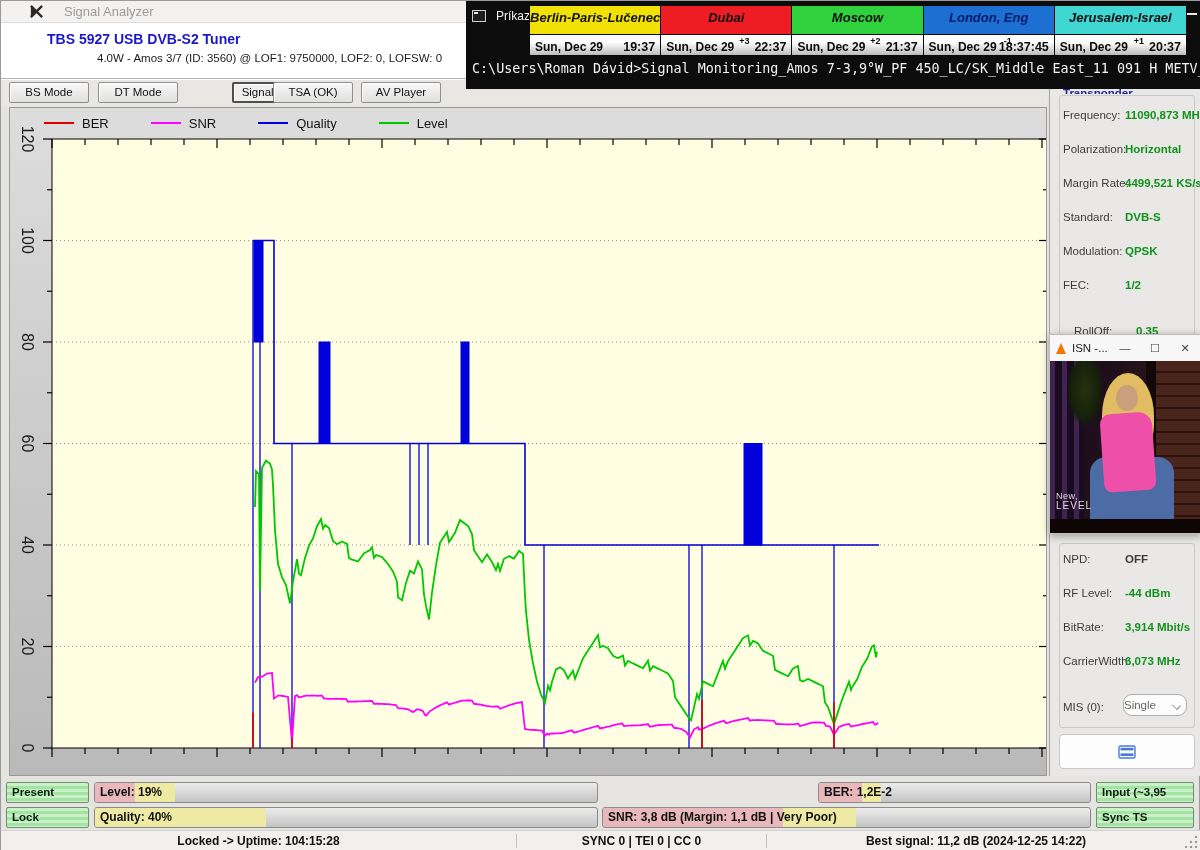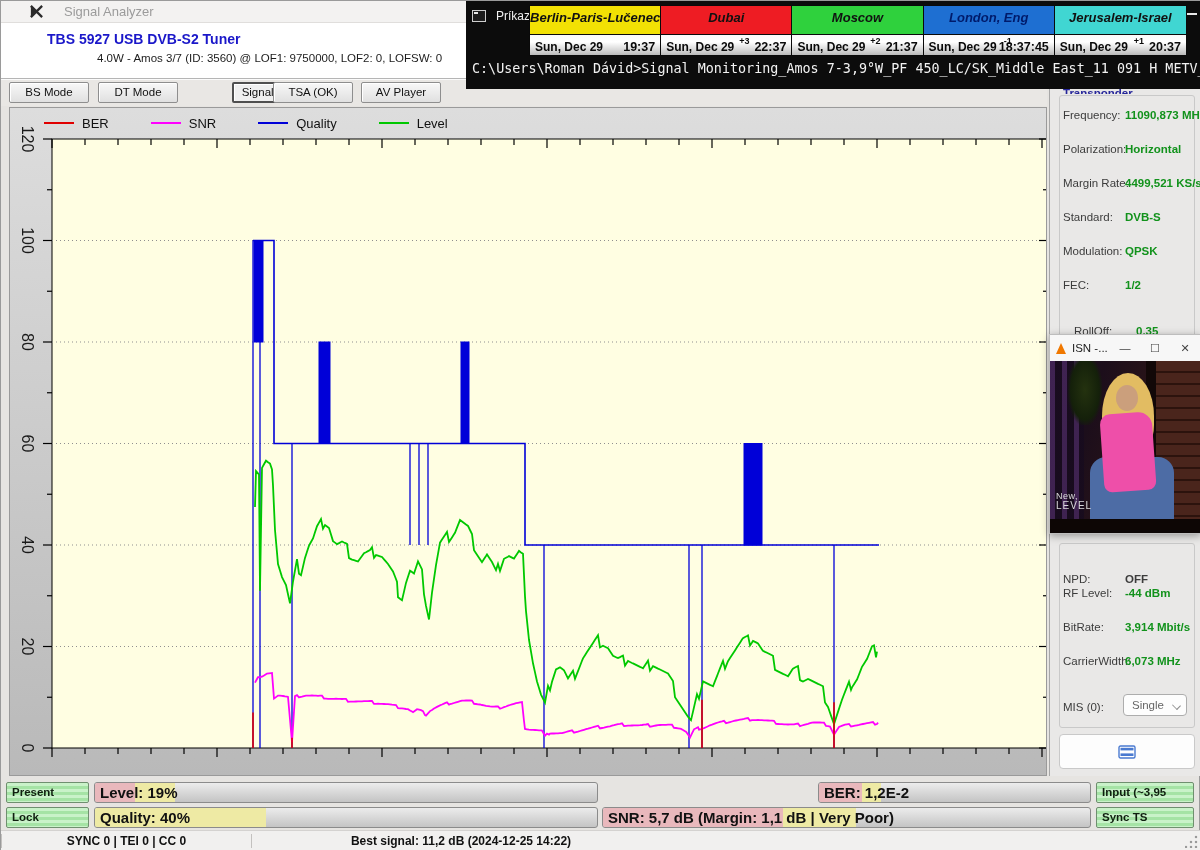--- a/index.html
+++ b/index.html
@@ -31,21 +31,21 @@
   .legline { width:30px; height:2px; margin-right:8px; }
   .leglabel { font-size:13px; color:#111; }
 
   
   .badge { position:absolute; height:21px; border:1px solid #6f8f6f; border-radius:2px;
            background:repeating-linear-gradient(#c9f2c9 0 3px,#a5e3a5 3px 6px);
            font-size:11.5px; font-weight:bold; color:#0f1f0f; line-height:19px; padding-left:5px; }
   .bar { position:absolute; height:21px; border:1px solid #8b8b8b; border-radius:3px;
          background:linear-gradient(#ececec,#c4c4c4); overflow:hidden; }
   .barseg { position:absolute; top:0; height:100%; }
-  .barlabel { position:absolute; left:5px; top:0; font-size:15px; font-weight:bold; color:#111;
+  .barlabel { position:absolute; left:5px; top:0; font-size:12px; font-weight:bold; color:#111;
               line-height:19px; white-space:nowrap; }
 
   
   .statusbar { position:absolute; left:0; top:829px; width:1200px; height:21px; background:#f1f0ef;
                border-top:1px solid #d4d2d0; display:flex; align-items:center; }
   .statussec { font-size:12px; font-weight:bold; color:#111; text-align:center; }
   .statusdiv { width:1px; height:14px; background:#c3c1bf; }
   .grip { position:absolute; right:3px; bottom:3px; width:13px; height:13px;
           background:
             radial-gradient(circle at 11px 2px,#9a9a9a 1.4px,transparent 1.6px),
@@ -59,22 +59,22 @@
   .rpanel { position:absolute; left:1048px; top:88px; width:152px; height:687px; background:#e9e8e7;
             border-left:1px solid #a7a7a7; }
   .pcard { position:absolute; border:1px solid #c9c9c9; border-radius:3px; background:#e9e8e7; }
   .prow { position:absolute; left:14px; width:130px; height:16px; }
   .plabel { position:absolute; left:0; font-size:11.5px; color:#3c3c3c; }
   .pvalue { position:absolute; left:62px; font-size:11.5px; font-weight:bold; color:#12921c; white-space:nowrap; }
   .pvalue.dim { color:#3c3c3c; }
   .clipped-label { position:absolute; left:1062px; top:86px; width:130px; height:7px; overflow:hidden;
                    font-size:11.5px; font-weight:bold; color:#26269a; }
   .mis-select { position:absolute; left:1122px; top:693px; width:64px; height:22px; background:#fdfdfd;
-                border:1px solid #adadad; border-radius:4px; font-size:11.5px; color:#666;
-                line-height:20px; padding-left:8px; }
+                border:1px solid #adadad; border-radius:9px; font-size:11.5px; color:#666;
+                line-height:20px; }
   .mis-chevron { position:absolute; right:6px; top:7px; width:7px; height:7px;
                  border-right:1.5px solid #8a8a8a; border-bottom:1.5px solid #8a8a8a; transform:rotate(45deg) scaleY(.8); }
   .save-card { position:absolute; left:1058px; top:733px; width:136px; height:35px; background:#fdfdfd;
                border:1px solid #c9c9c9; border-radius:4px; display:flex; align-items:center; justify-content:center; }
 
   
   .console { position:absolute; left:465px; top:0; width:735px; height:88px; background:#0c0c0c; }
   .console-titlebar { position:absolute; left:0; top:0; width:100%; height:30px; display:flex; align-items:center; }
   .console-title { margin-left:10px; font-size:12px; color:#f0f0f0; }
   .console-min { position:absolute; right:4px; top:12px; width:10px; height:2px; background:#e8e8e8; }
@@ -315,26 +315,27 @@
     </div>
   <div id="indrow2" style="position:absolute;left:0;top:806px;width:1200px;height:21px;">
       <div class="badge" style="left: 5px; width: 83px;">Lock</div>
       <div class="bar" style="left: 93px; width: 504px;">
         <div class="barseg" style="left: 0%; width: 34%; background: rgb(238, 234, 164);"></div>
         <div class="barlabel">Quality: 40%</div>
       </div>
       <div class="bar" style="left: 601px; width: 489px;">
         <div class="barseg" style="left: 0%; width: 37%; background: rgb(233, 184, 188);"></div>
         <div class="barseg" style="left: 37%; width: 15%; background: rgb(238, 234, 164);"></div>
-        <div class="barlabel">SNR: 5,7 dB (Margin: 1,1 dB | Very Poor)</div>
+        <div class="barlabel">SNR: 3,8 dB (Margin: 1,1 dB | Very Poor)</div>
       </div>
       <div class="badge" style="left: 1095px; width: 98px;">Sync TS</div>
     </div>
 
   <div class="statusbar">
+    <div class="statussec" style="width:515px;">Locked -&gt; Uptime: 104:15:28</div>
     <div class="statusdiv"></div>
     <div class="statussec" style="width:249px;">SYNC 0 | TEI 0 | CC 0</div>
     <div class="statusdiv"></div>
     <div class="statussec" style="width:418px;">Best signal: 11,2 dB (2024-12-25 14:22)</div>
     <div class="grip"></div>
   </div>
 
   <div class="rpanel"></div>
   <div class="clipped-label">Transponder</div>
   <div class="pcard" style="left:1058px; top:94px; width:136px; height:436px;"></div>
@@ -363,21 +364,21 @@
       <div class="prow" style="position: absolute; left: 1062px; top: 278px;">
         <span class="plabel">FEC:</span>
         <span class="pvalue">1/2</span>
       </div>
       <div class="prow" style="position: absolute; left: 1062px; top: 324px; margin-left: 11px;">
         <span class="plabel">RollOff:</span>
         <span class="pvalue">0.35</span>
       </div>
     </div>
   <div id="paramsBottom">
-      <div class="prow" style="position: absolute; left: 1062px; top: 552px; margin-top: 20px;">
+      <div class="prow" style="position: absolute; left: 1062px; top: 552px;">
         <span class="plabel">NPD:</span>
         <span class="pvalue dim">OFF</span>
       </div>
       <div class="prow" style="position: absolute; left: 1062px; top: 586px;">
         <span class="plabel">RF Level:</span>
         <span class="pvalue">-44 dBm</span>
       </div>
       <div class="prow" style="position: absolute; left: 1062px; top: 620px;">
         <span class="plabel">BitRate:</span>
         <span class="pvalue">3,914 Mbit/s</span>

